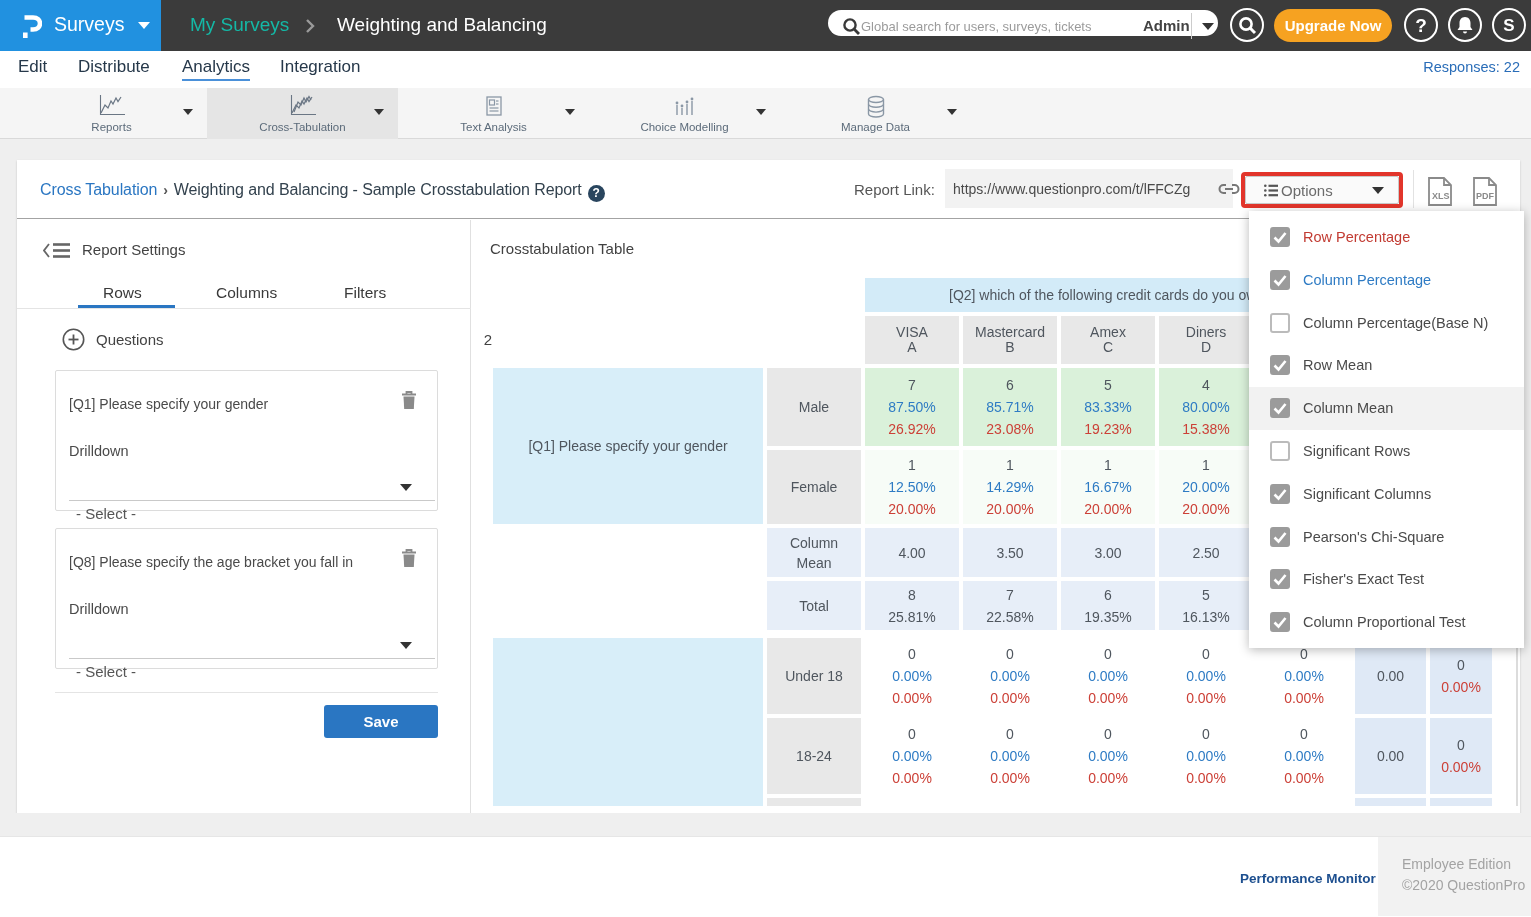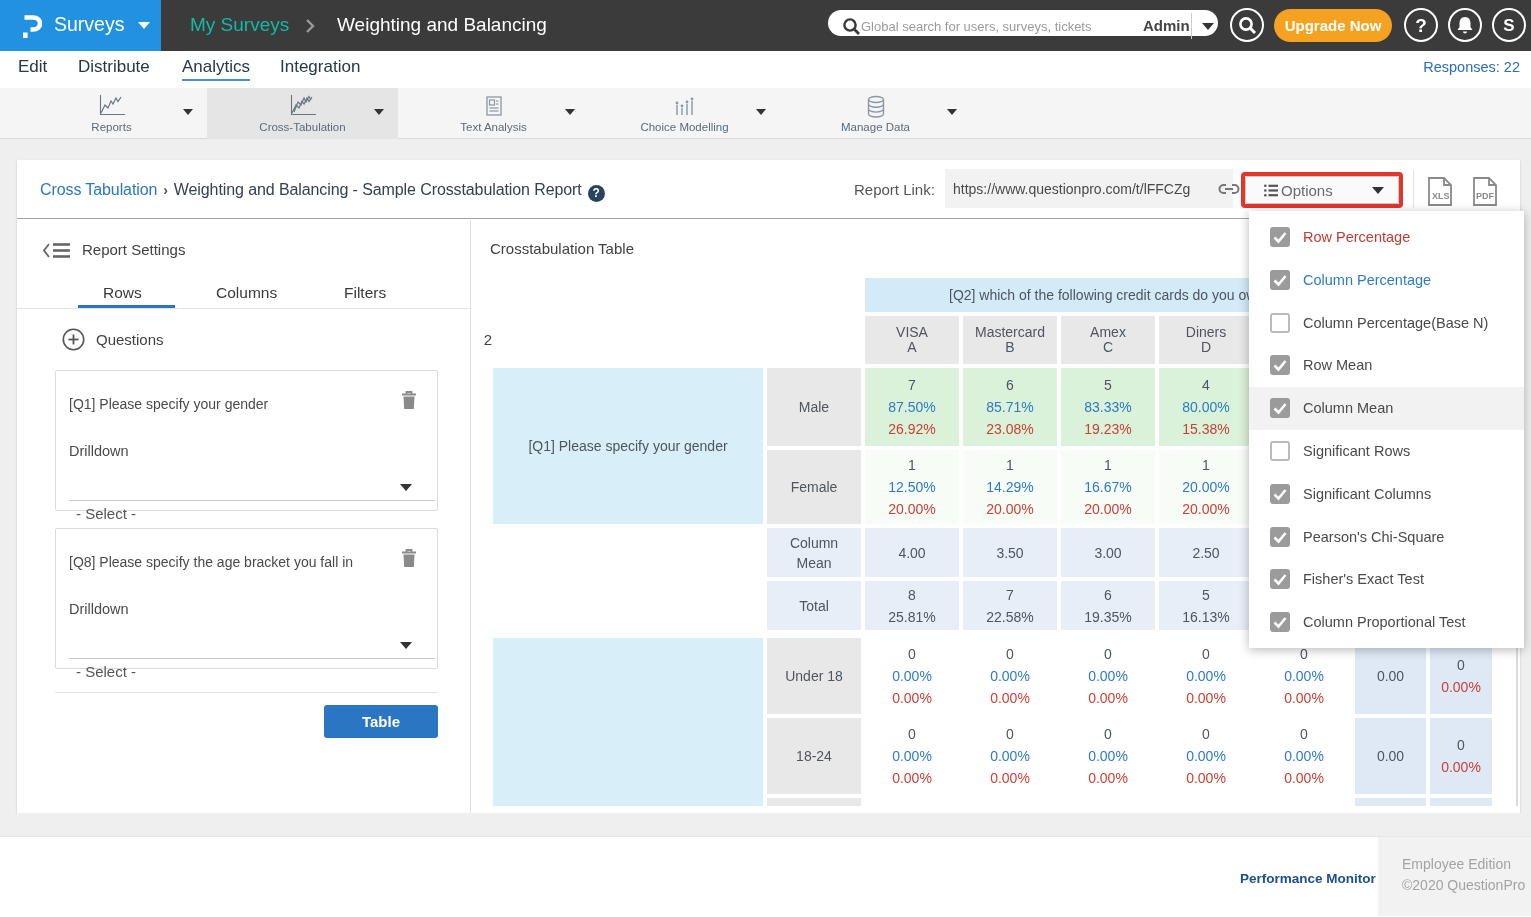--- a/index.html
+++ b/index.html
@@ -264,21 +264,21 @@
       <svg class="trash" width="16" height="19" viewBox="0 0 16 19">
           <path d="M1 3.5 L15 3.5 M5.5 3 L5.5 1 L10.5 1 L10.5 3" stroke="#8a8a8a" stroke-width="1.8" fill="none"></path>
           <path d="M2.5 5.5 L13.5 5.5 L12.8 18 L3.2 18 Z" fill="#8a8a8a"></path>
         </svg>
       <div class="dd">Drilldown</div>
       <div class="sel">- Select -</div>
       <div class="selcaret"></div>
       <div class="selline"></div>
     </div>
     <div id="hr2"></div>
-    <div id="savebtn">Table</div>
+    <div id="savebtn">Save</div>
   </div>
 
   <span id="xtitle">Crosstabulation Table</span>
   <div id="tblclip">
     <table class="xt">
       <colgroup>
         <col style="width:270px">
           <col style="width:94px">
         <col style="width:94px">
           <col style="width:94px">

